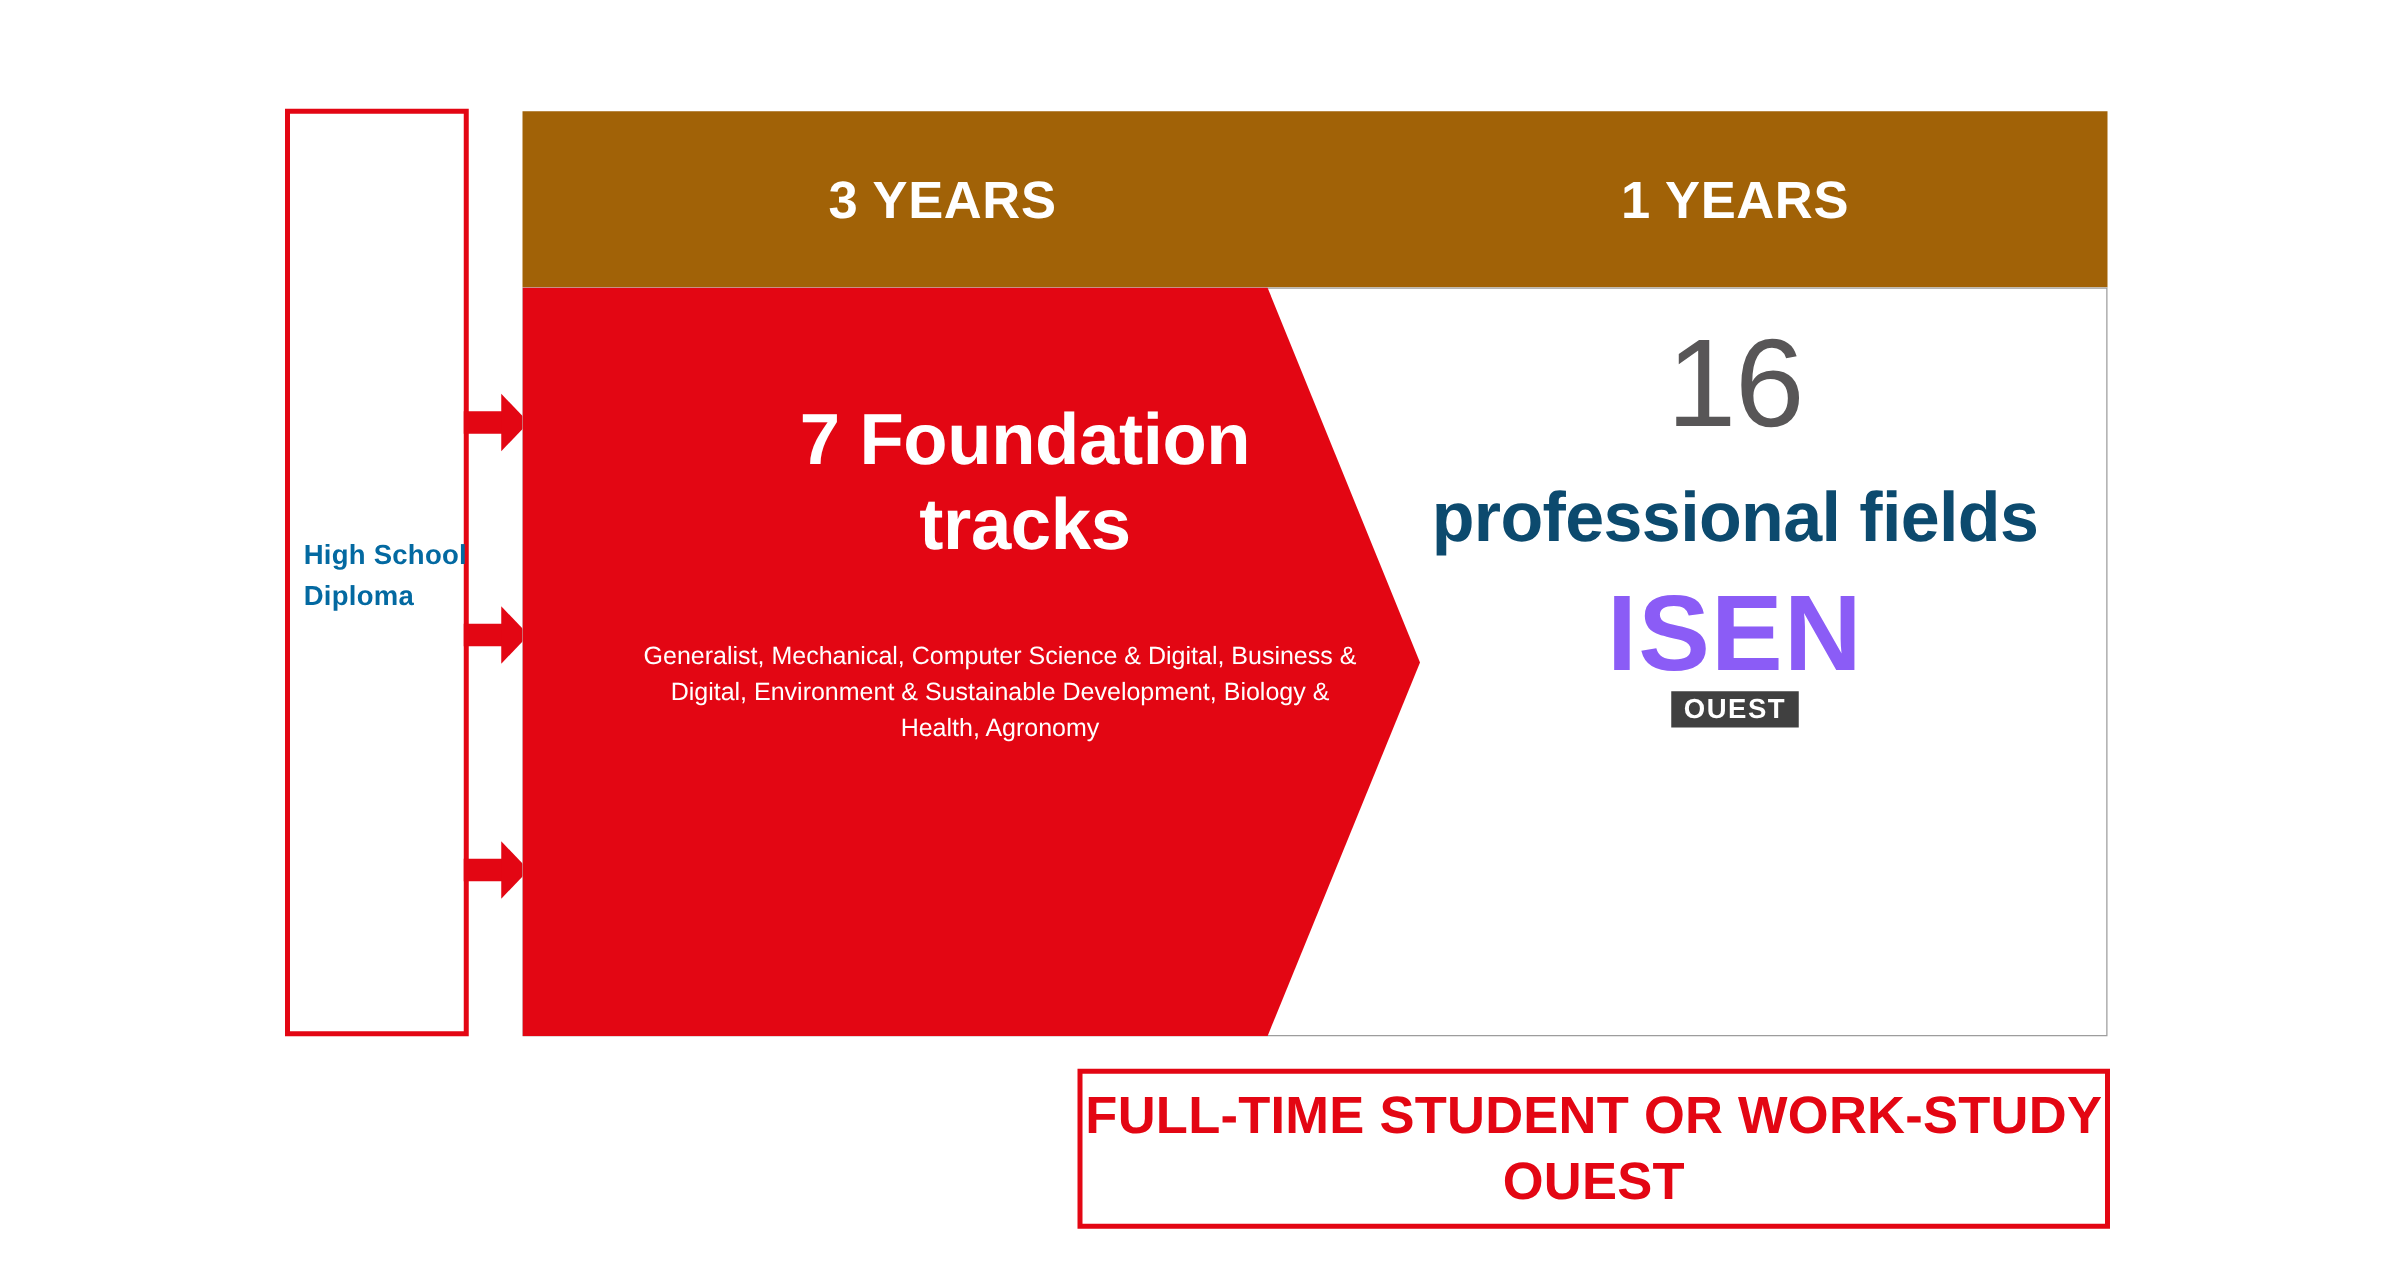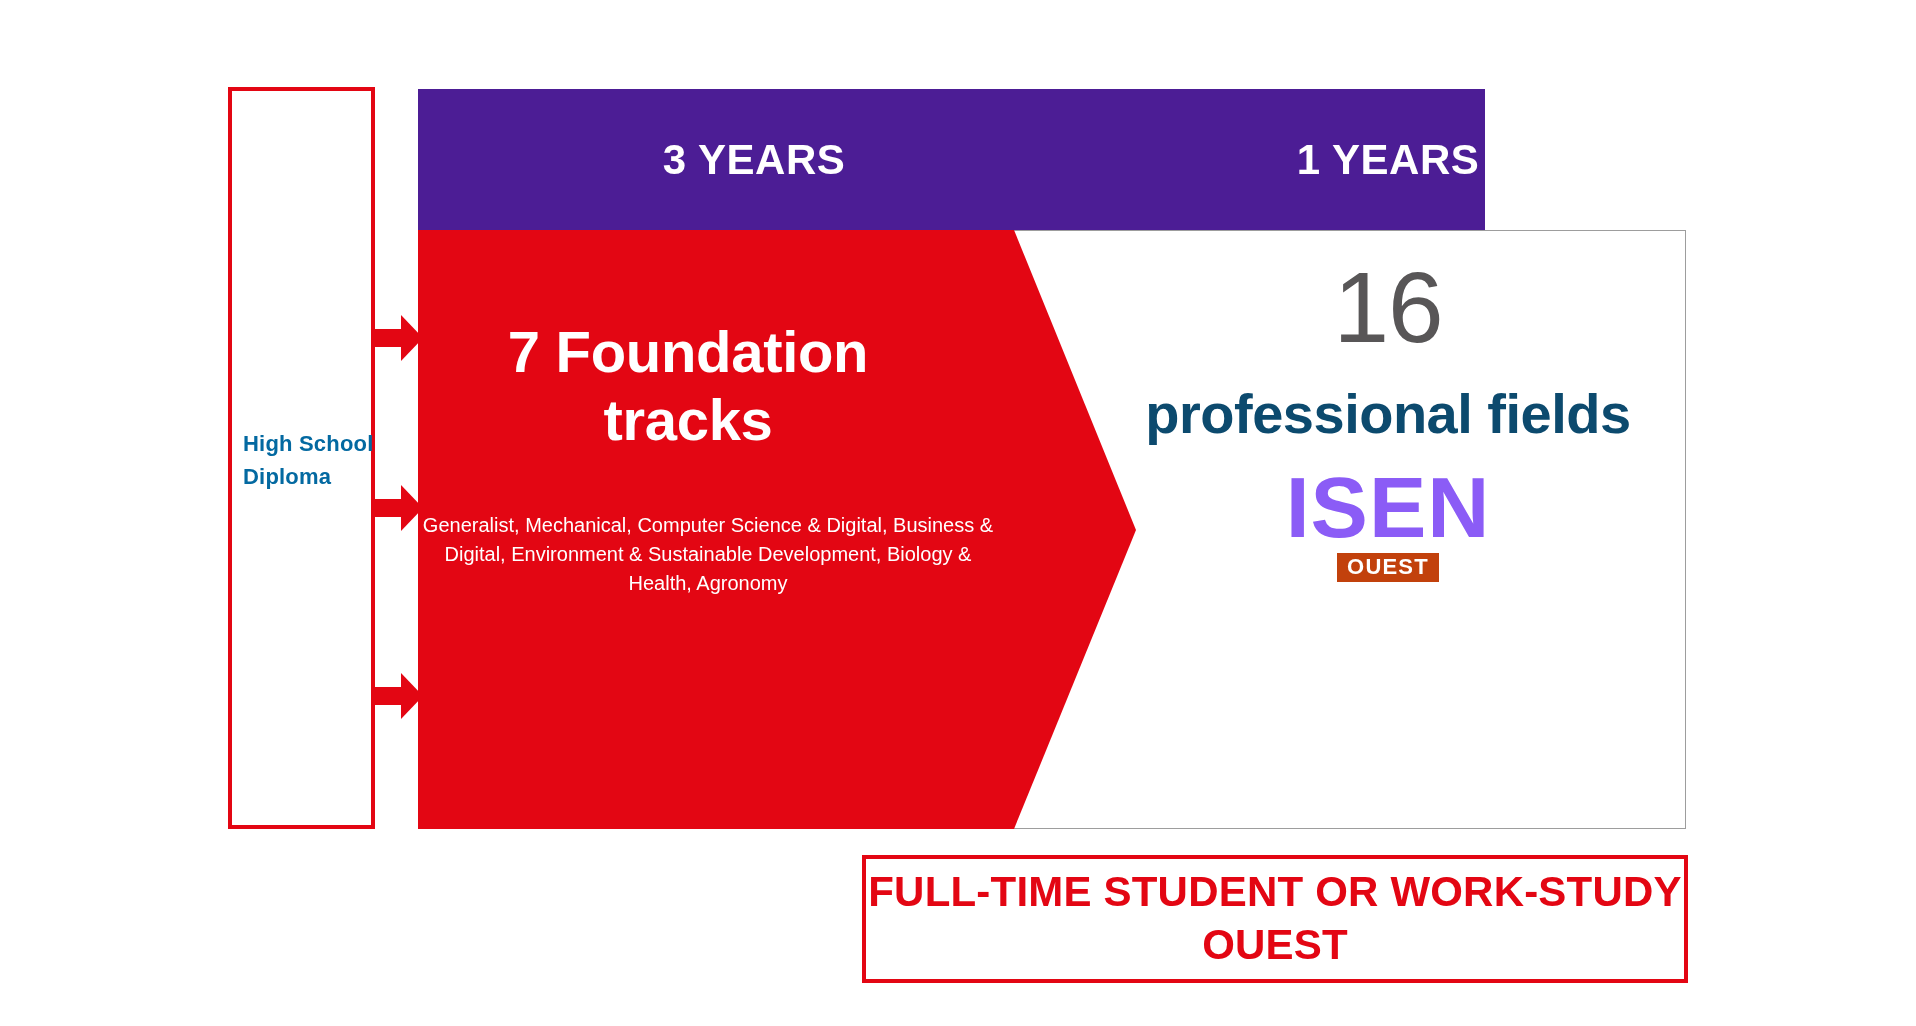--- a/index.html
+++ b/index.html
@@ -80,23 +80,23 @@
     left: 418px;
     top: 89px;
     width: 1268px;
     height: 740px;
   }
 
   .header-bar {
     position: absolute;
     left: 0;
     top: 0;
-    width: 1067px;
+    width: 1268px;
     height: 141px;
-    background: #4c1d95;
+    background: #a16207;
     display: flex;
   }
   .header-cell {
     flex: 0 0 auto;
     display: flex;
     align-items: center;
     justify-content: center;
     color: #ffffff;
     font-size: 42px;
     font-weight: bold;
@@ -133,21 +133,21 @@
   }
 
   .red-text-wrap {
     position: absolute;
     left: 0;
     top: 0;
     width: 672px;
     height: 599px;
     display: flex;
     flex-direction: column;
-    align-items: flex-start;
+    align-items: flex-end;
     justify-content: flex-start;
     padding-top: 88px;
     box-sizing: border-box;
   }
   .red-title {
     color: #ffffff;
     font-size: 58px;
     font-weight: bold;
     line-height: 1.18;
     text-align: center;
@@ -202,21 +202,21 @@
   }
   .logo-word {
     color: #8b5cf6;
     font-size: 86px;
     font-weight: bold;
     line-height: 0.92;
     letter-spacing: 1px;
   }
   .logo-sub {
     margin-top: 6px;
-    background: #c2410c;
+    background: #404040;
     color: #ffffff;
     font-size: 22px;
     font-weight: bold;
     letter-spacing: 1.2px;
     padding: 2px 10px 3px 10px;
     line-height: 1.1;
   }
 
   
   .banner {

